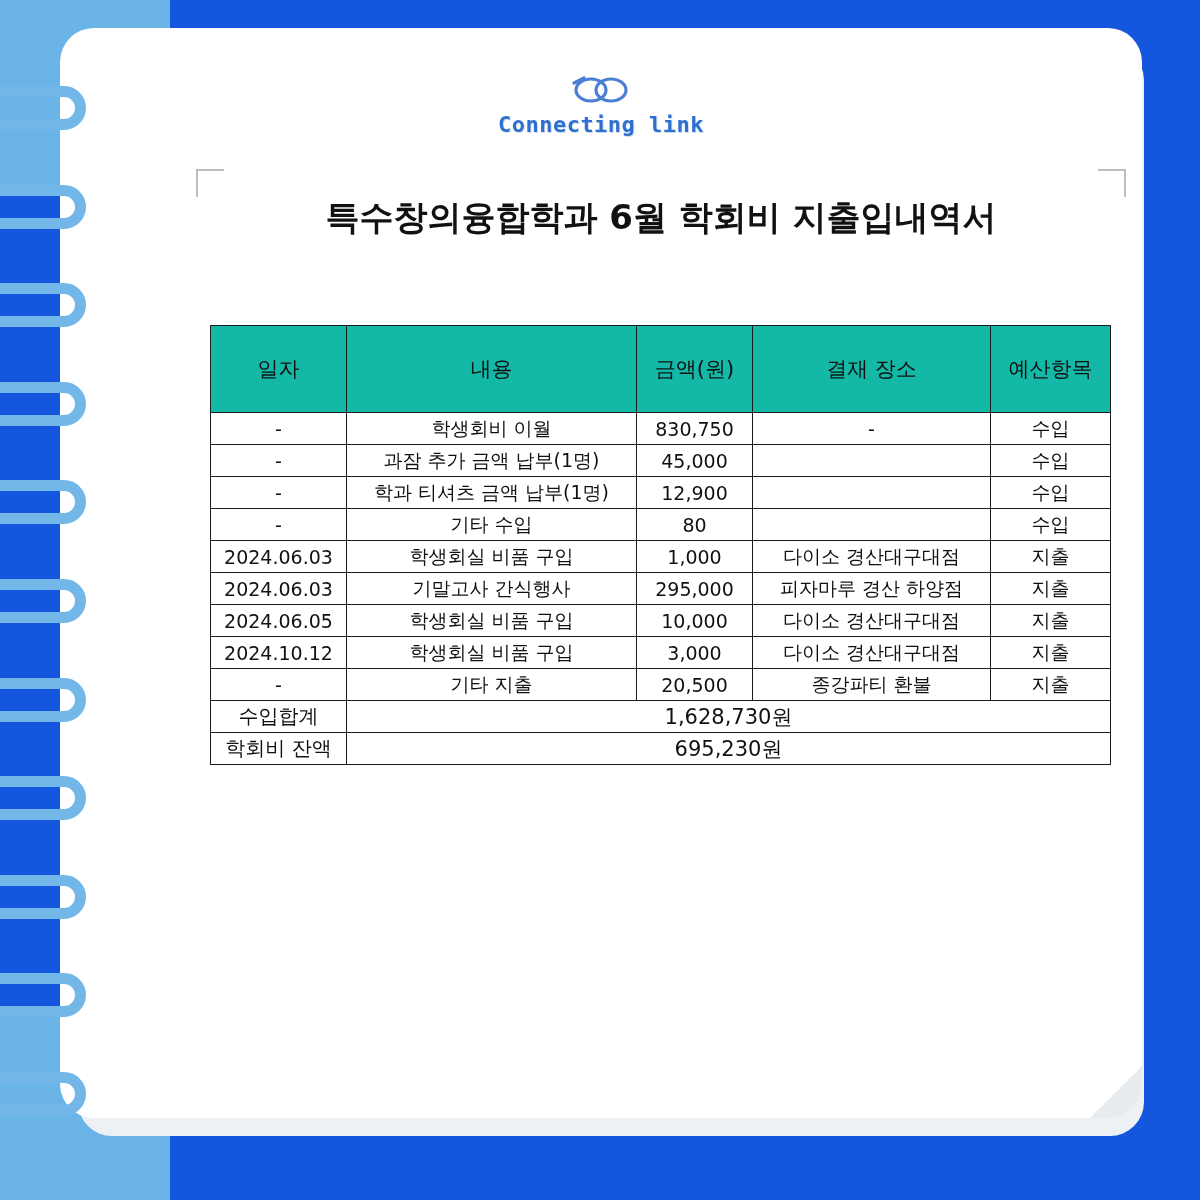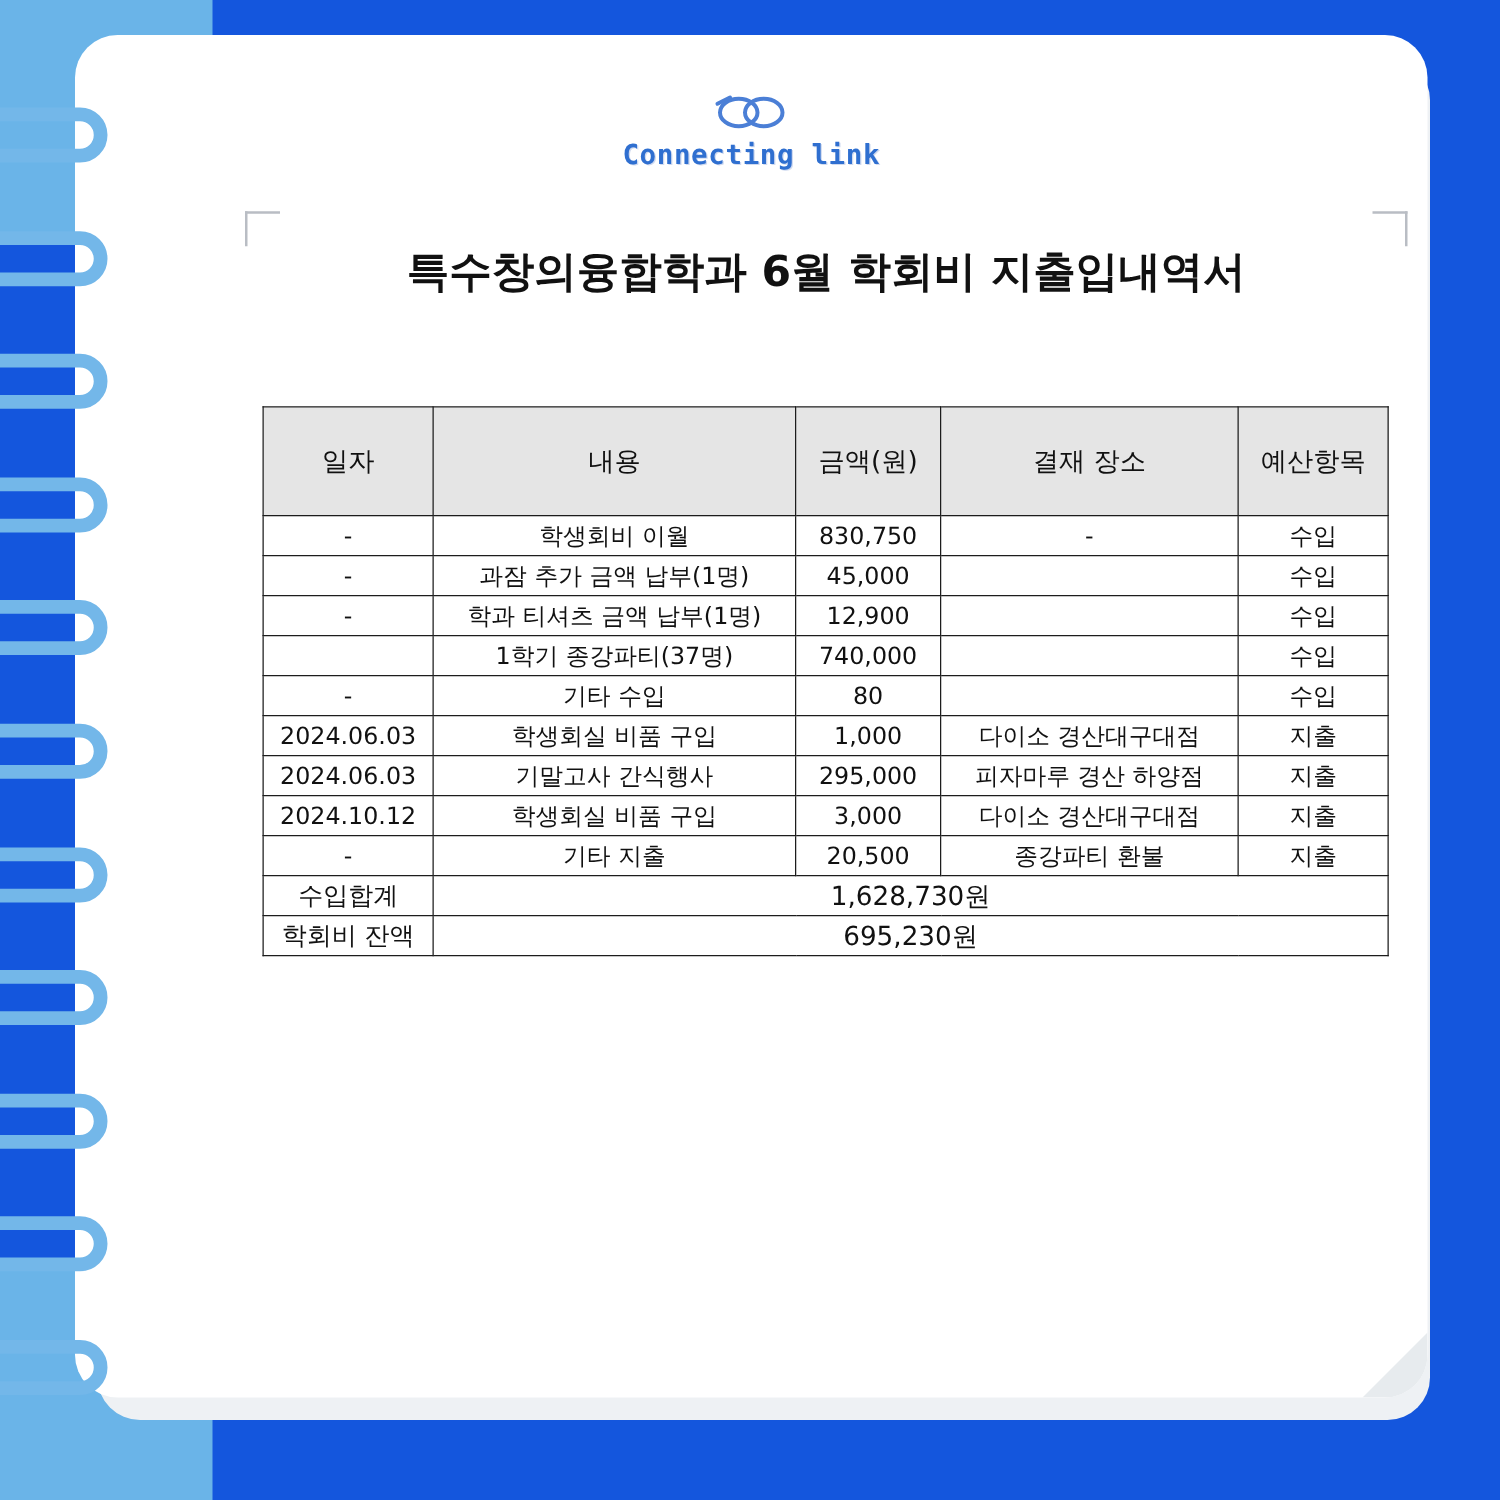--- a/index.html
+++ b/index.html
@@ -146,21 +146,21 @@
     font-family: "DejaVu Sans", sans-serif;
   }
   table.ledger th,
   table.ledger td {
     border: 1px solid #1c1c1c;
     text-align: center;
     vertical-align: middle;
     color: #111;
   }
   table.ledger thead th {
-    background: #e5e5e5;
+    background: #14b8a6;
     height: 84px;
     font-size: 21px;
     font-weight: 400;
   }
   table.ledger tbody td {
     height: 31px;
     font-size: 19px;
     padding: 0 2px;
     white-space: nowrap;
     overflow: hidden;
@@ -253,27 +253,20 @@
           <td>수입</td>
         </tr>
         <tr>
           <td>-</td>
           <td>학과 티셔츠 금액 납부(1명)</td>
           <td>12,900</td>
           <td></td>
           <td>수입</td>
         </tr>
         <tr>
-          <td></td>
-          <td>1학기 종강파티(37명)</td>
-          <td>740,000</td>
-          <td></td>
-          <td>수입</td>
-        </tr>
-        <tr>
           <td>-</td>
           <td>기타 수입</td>
           <td>80</td>
           <td></td>
           <td>수입</td>
         </tr>
         <tr>
           <td>2024.06.03</td>
           <td>학생회실 비품 구입</td>
           <td>1,000</td>
@@ -281,20 +274,27 @@
           <td>지출</td>
         </tr>
         <tr>
           <td>2024.06.03</td>
           <td>기말고사 간식행사</td>
           <td>295,000</td>
           <td>피자마루 경산 하양점</td>
           <td>지출</td>
         </tr>
         <tr>
+          <td>2024.06.05</td>
+          <td>학생회실 비품 구입</td>
+          <td>10,000</td>
+          <td>다이소 경산대구대점</td>
+          <td>지출</td>
+        </tr>
+        <tr>
           <td>2024.10.12</td>
           <td>학생회실 비품 구입</td>
           <td>3,000</td>
           <td>다이소 경산대구대점</td>
           <td>지출</td>
         </tr>
         <tr>
           <td>-</td>
           <td>기타 지출</td>
           <td>20,500</td>

